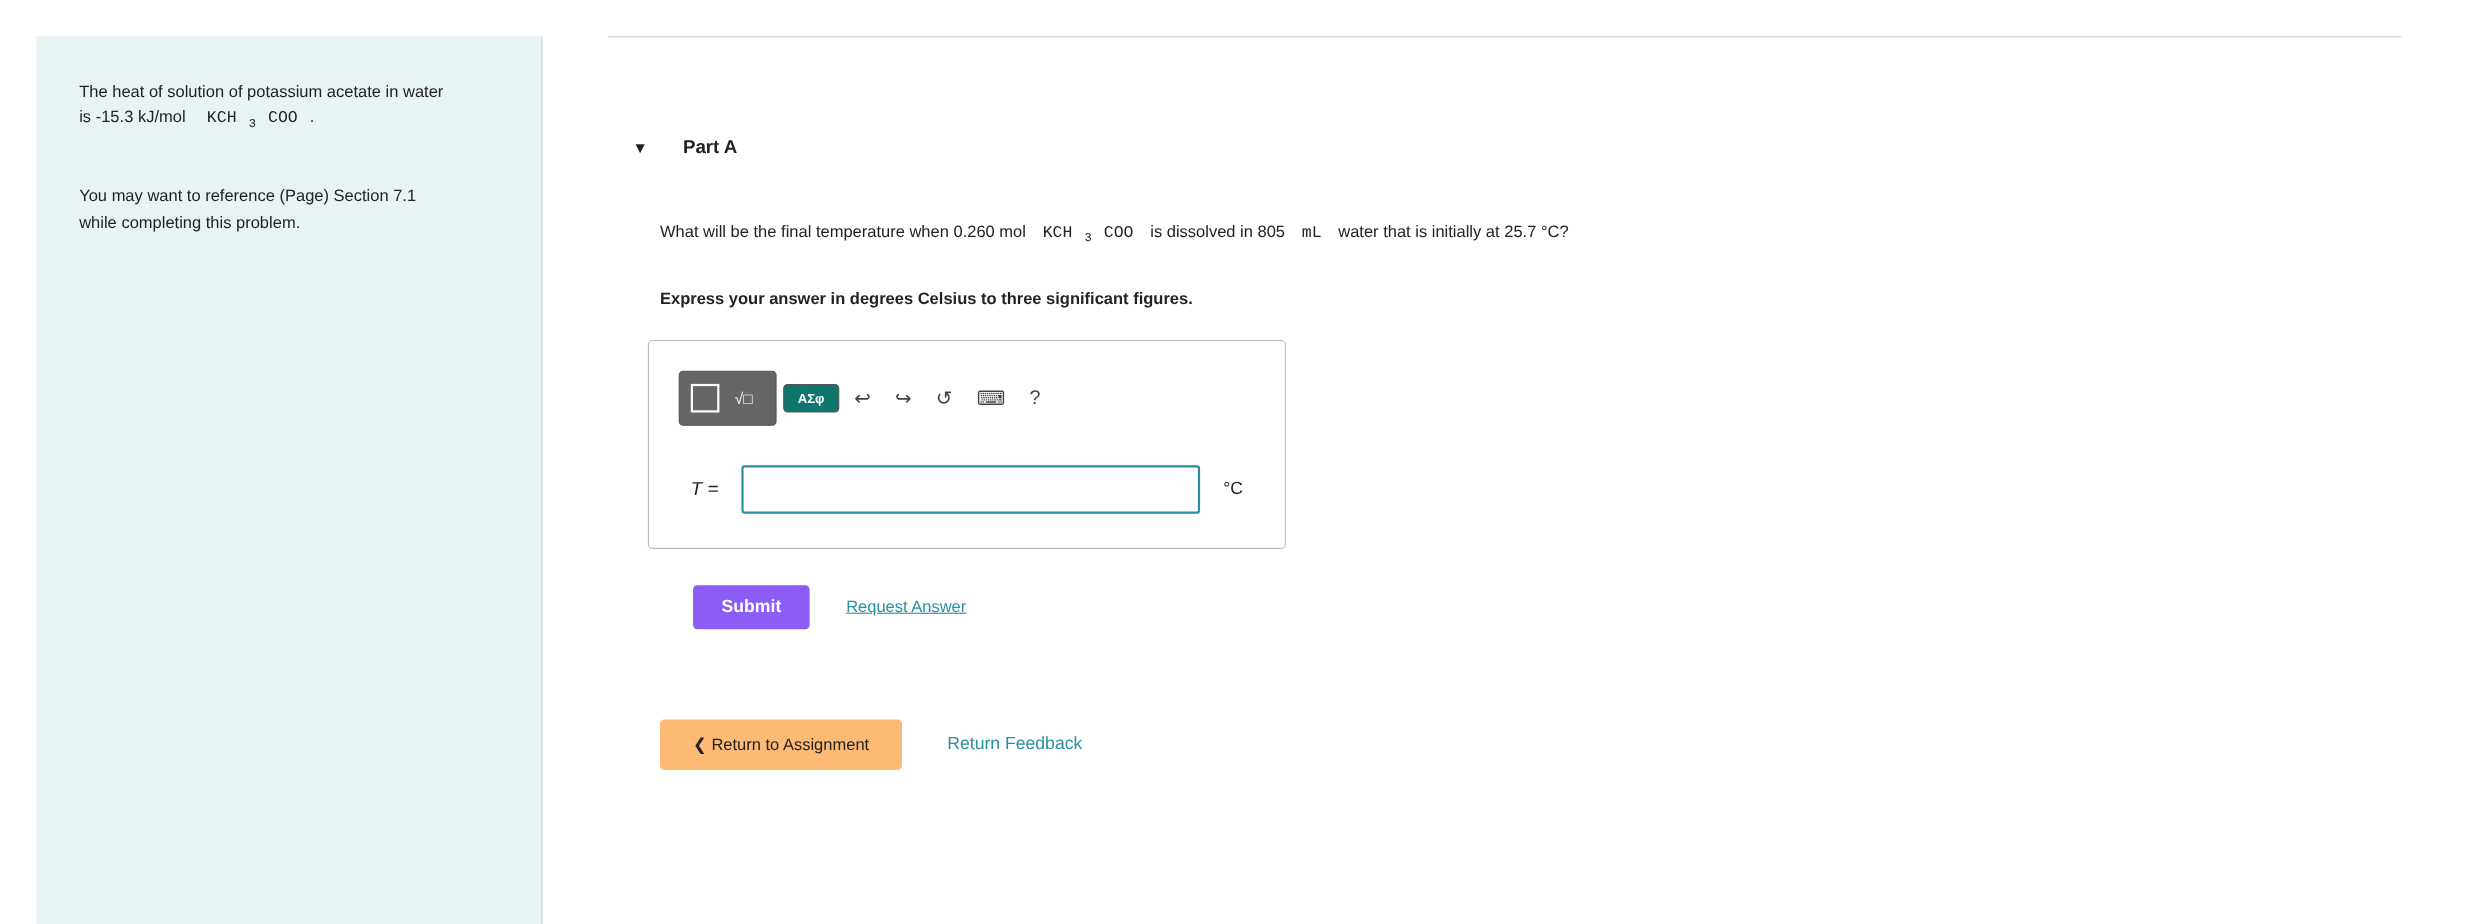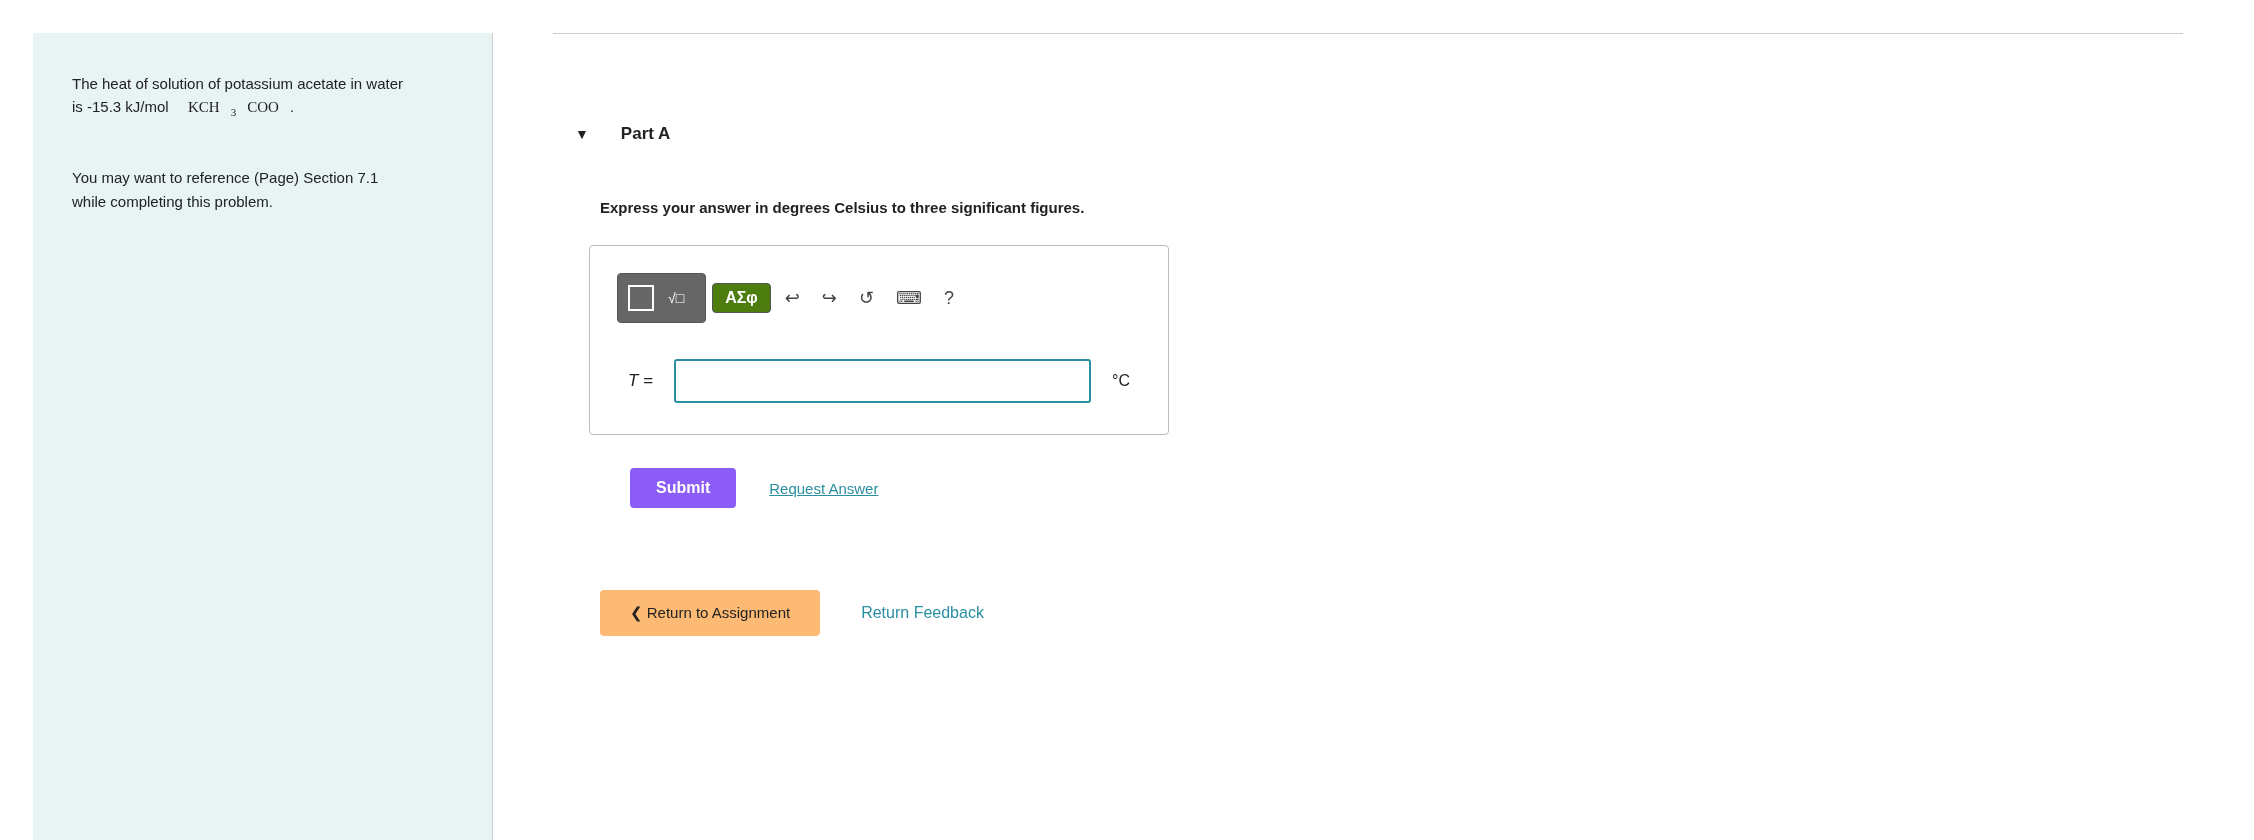--- a/index.html
+++ b/index.html
@@ -91,27 +91,27 @@
       border-radius: 4px;
       padding: 5px 10px;
       cursor: pointer;
       display: flex;
       align-items: center;
       gap: 3px;
       color: #fff;
       font-size: 14px;
     }
     .toolbar-btn-greek {
-      background: #4d7c0f;
+      background: #0f766e;
       border: 1px solid #555;
       border-radius: 4px;
       padding: 5px 12px;
       cursor: pointer;
       color: #fff;
-      font-size: 16px;
+      font-size: 12px;
       font-weight: bold;
     }
     .toolbar-icon-btn {
       background: none;
       border: none;
       cursor: pointer;
       font-size: 18px;
       color: #444;
       padding: 4px 8px;
       border-radius: 3px;
@@ -190,21 +190,21 @@
       color: #2a8fa0;
       font-size: 16px;
       text-decoration: none;
       cursor: pointer;
       background: none;
       border: none;
     }
 
     
     .math-inline {
-      font-family: Liberation Serif, serif;
+      font-family: Liberation Mono, monospace;
       font-size: 15px;
       text-align: center;
     }
     .math-sub { font-size: 11px; vertical-align: sub; }
   </style>
 </head>
 <body>
 
 <div class="layout">
 
@@ -220,20 +220,23 @@
   </div>
 
   <div class="main-content">
     <hr class="top-rule">
 
     <div class="part-header">
       <span class="part-chevron">▼</span>
       <span class="part-title">Part A</span>
     </div>
 
+    <div class="question-text">
+      What will be the final temperature when 0.260 mol <span class="math-inline">KCH<sub class="math-sub">3</sub>COO</span> is dissolved in 805 <span class="math-inline">mL</span> water that is initially at 25.7 °C?
+    </div>
 
     <div class="question-instruction">Express your answer in degrees Celsius to three significant figures.</div>
 
     <div class="answer-box">
 
       <div class="toolbar">
         <button class="toolbar-btn-special">
           <span style="border:2px solid #fff;width:14px;height:14px;display:inline-block;"></span>
           <span>√□</span>
         </button>

